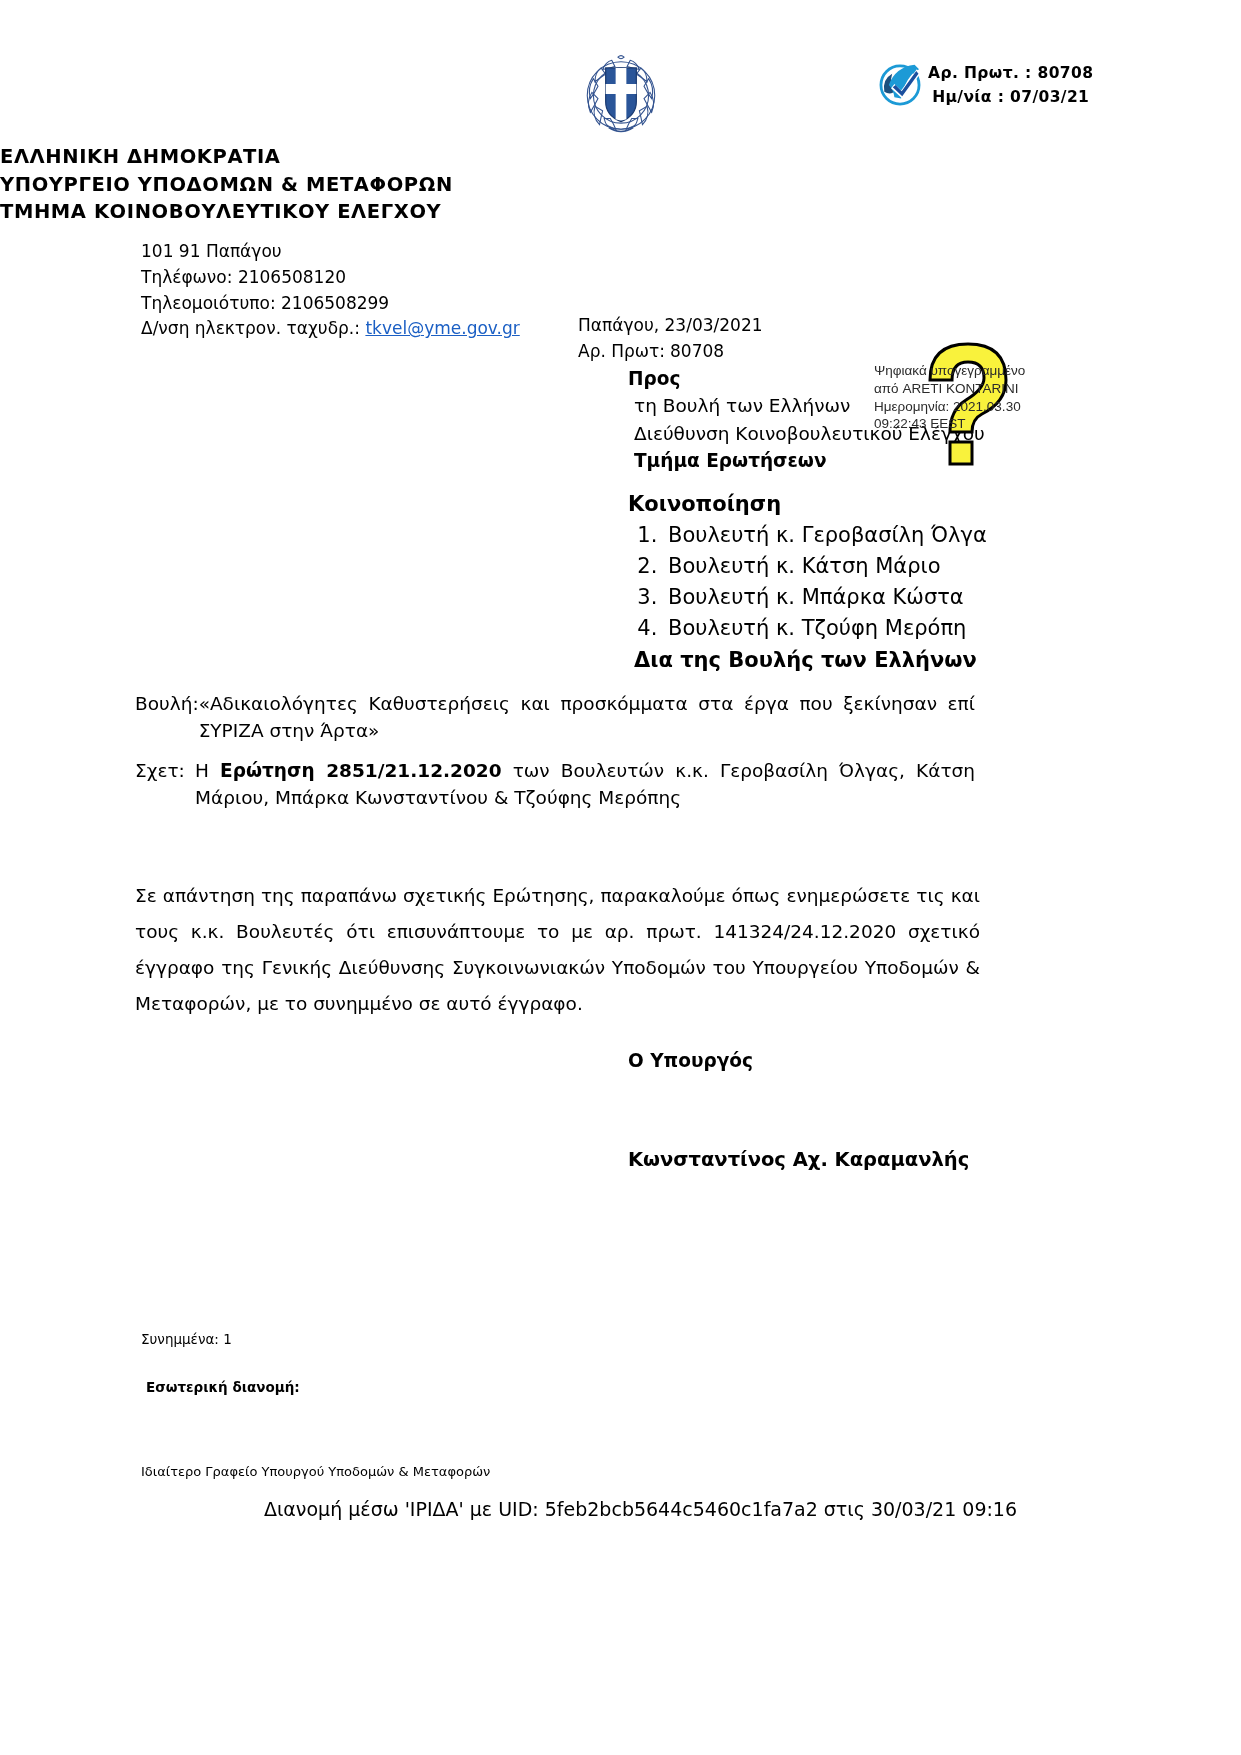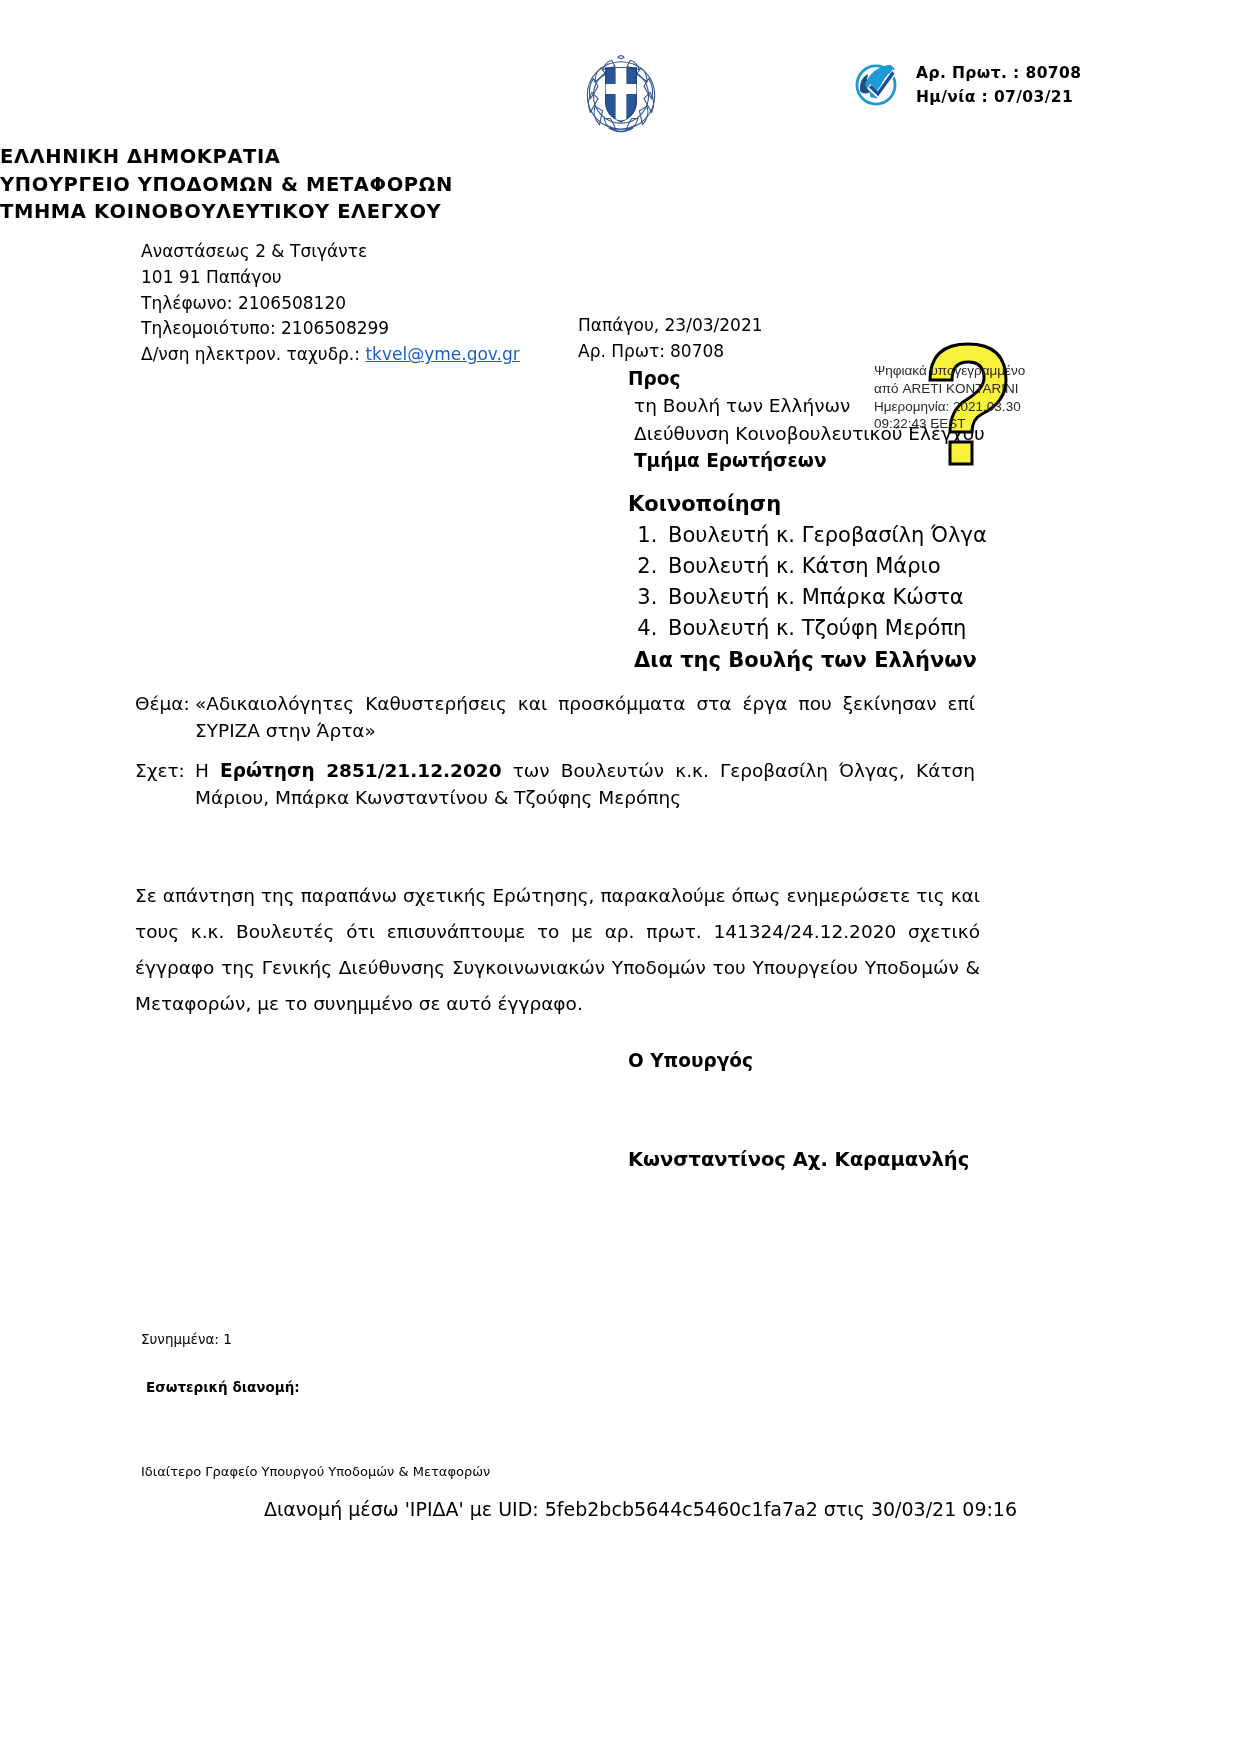--- a/index.html
+++ b/index.html
@@ -10,24 +10,24 @@
     background: #ffffff;
     font-family: "DejaVu Sans", "Liberation Sans", sans-serif;
     color: #000000;
     position: relative;
     overflow: hidden;
   }
 
   
   .arrival-stamp {
     position: absolute;
-    top: 57px; left: 848px;
+    top: 57px; left: 872px;
     display: flex;
     align-items: center;
-    gap: 12px;
+    text-align: center;
   }
   .stamp-logo { width: 56px; height: 56px; flex: 0 0 auto; }
   .stamp-lines {
     font-size: 15.5px;
     font-weight: bold;
     line-height: 1.55;
     letter-spacing: .4px;
     white-space: nowrap;
   }
 
@@ -237,21 +237,20 @@
   </svg>
 </div>
 
 <div class="ministry-head">
   <div>ΕΛΛΗΝΙΚΗ ΔΗΜΟΚΡΑΤΙΑ</div>
   <div>ΥΠΟΥΡΓΕΙΟ ΥΠΟΔΟΜΩΝ &amp; ΜΕΤΑΦΟΡΩΝ</div>
   <div>ΤΜΗΜΑ ΚΟΙΝΟΒΟΥΛΕΥΤΙΚΟΥ ΕΛΕΓΧΟΥ</div>
 </div>
 
 <div class="addr-block">
-  <span class="addr-line">Αναστάσεως 2 &amp; Τσιγάντε</span>
   <span class="addr-line">101 91 Παπάγου</span>
   <span class="addr-line">Τηλέφωνο: 2106508120</span>
   <span class="addr-line">Τηλεομοιότυπο: 2106508299</span>
   <span class="addr-line">
     <span>Δ/νση ηλεκτρον. ταχυδρ.: </span><a class="mail-link" href="#">tkvel@yme.gov.gr</a>
   </span>
 </div>
 
 <div class="date-block">
   <div>Παπάγου, 23/03/2021</div>
@@ -286,21 +285,21 @@
   </svg>
   <div class="digisig-text">
     <div>Ψηφιακά υπογεγραμμένο</div>
     <div>από ARETI KONTARINI</div>
     <div>Ημερομηνία: 2021.03.30</div>
     <div>09:22:43 EEST</div>
   </div>
 </div>
 
 <div class="field-block" id="subject-block">
-  <span class="lbl">Θέμα:</span>
+  <span class="lbl">Βουλή:</span>
   <span class="val">«Αδικαιολόγητες Καθυστερήσεις και προσκόμματα στα έργα που ξεκίνησαν επί ΣΥΡΙΖΑ στην Άρτα»</span>
 </div>
 
 <div class="field-block" id="reference-block">
   <span class="lbl">Σχετ:</span>
   <span class="val"><span>Η </span><span class="bold">Ερώτηση 2851/21.12.2020</span><span> των Βουλευτών κ.κ. Γεροβασίλη Όλγας, Κάτση Μάριου, Μπάρκα Κωνσταντίνου &amp; Τζούφης Μερόπης</span></span>
 </div>
 
 <div class="body-text">Σε απάντηση της παραπάνω σχετικής Ερώτησης, παρακαλούμε όπως ενημερώσετε τις και τους κ.κ. Βουλευτές ότι επισυνάπτουμε το με αρ. πρωτ. 141324/24.12.2020 σχετικό έγγραφο της Γενικής Διεύθυνσης Συγκοινωνιακών Υποδομών του Υπουργείου Υποδομών &amp; Μεταφορών, με το συνημμένο σε αυτό έγγραφο.</div>
 

